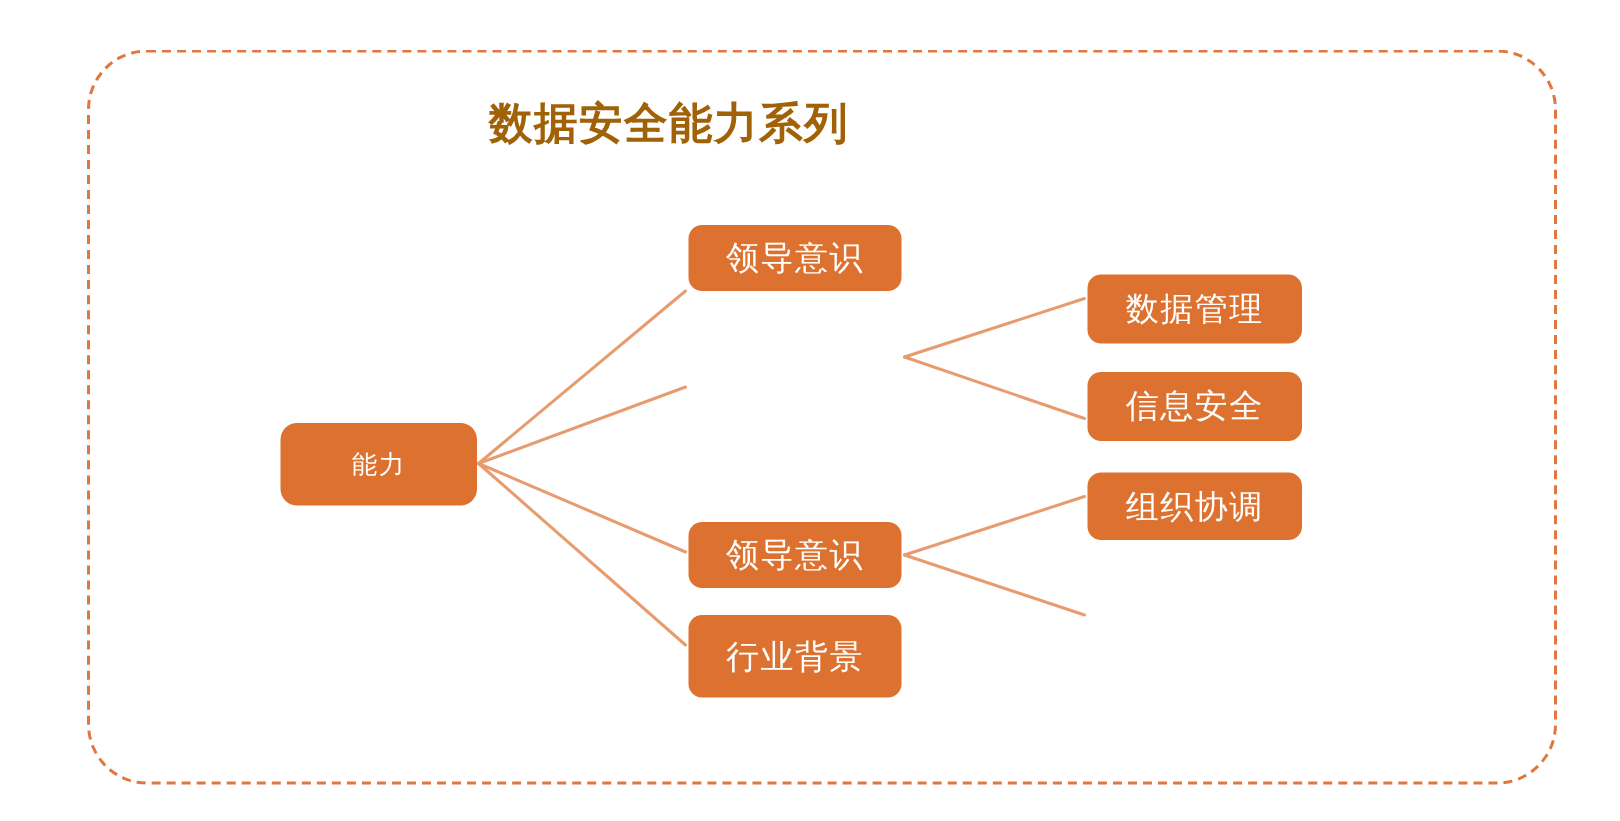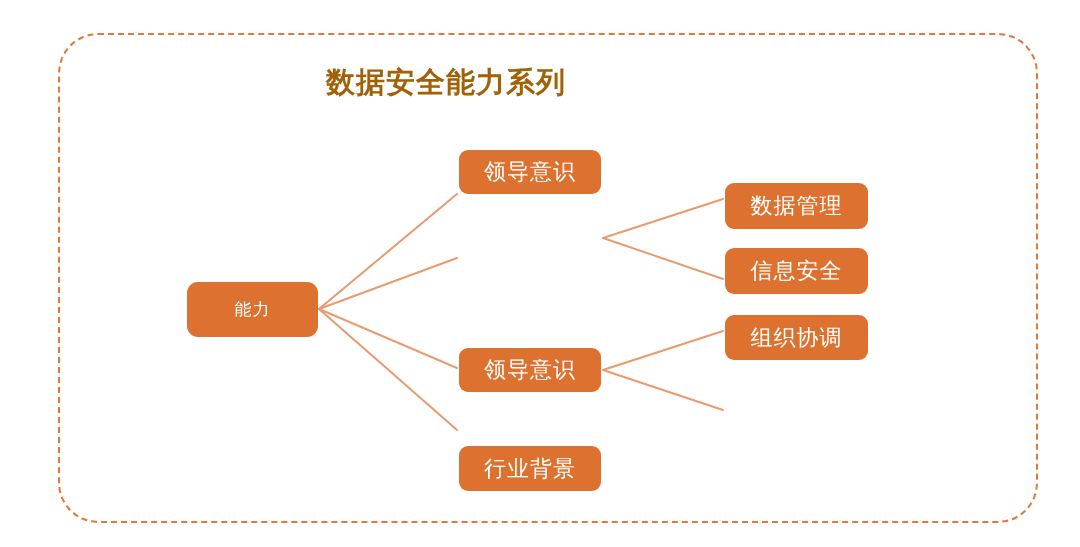--- a/index.html
+++ b/index.html
@@ -100,21 +100,21 @@
 
   <div id="title">数据安全能力系列</div>
 
   <div class="node root" style="left:187px; top:282px; width:131px; height:55px;">能力</div>
 
   <div class="node" style="left:459px; top:150px; width:142px; height:44px;">领导意识</div>
 
 
   <div class="node" style="left:459px; top:348px; width:142px; height:44px;">领导意识</div>
 
-  <div class="node" style="left:459px; top:410px; width:142px; height:45px;margin-top:36px;">行业背景</div>
+  <div class="node" style="left:459px; top:410px; width:142px; height:55px;">行业背景</div>
 
   <div class="node" style="left:725px; top:248px; width:143px; height:46px;">信息安全</div>
 
   <div class="node" style="left:725px; top:183px; width:143px; height:46px;">数据管理</div>
 
   <div class="node" style="left:725px; top:315px; width:143px; height:45px;text-align:right;">组织协调</div>
 
 
 </div>
 

